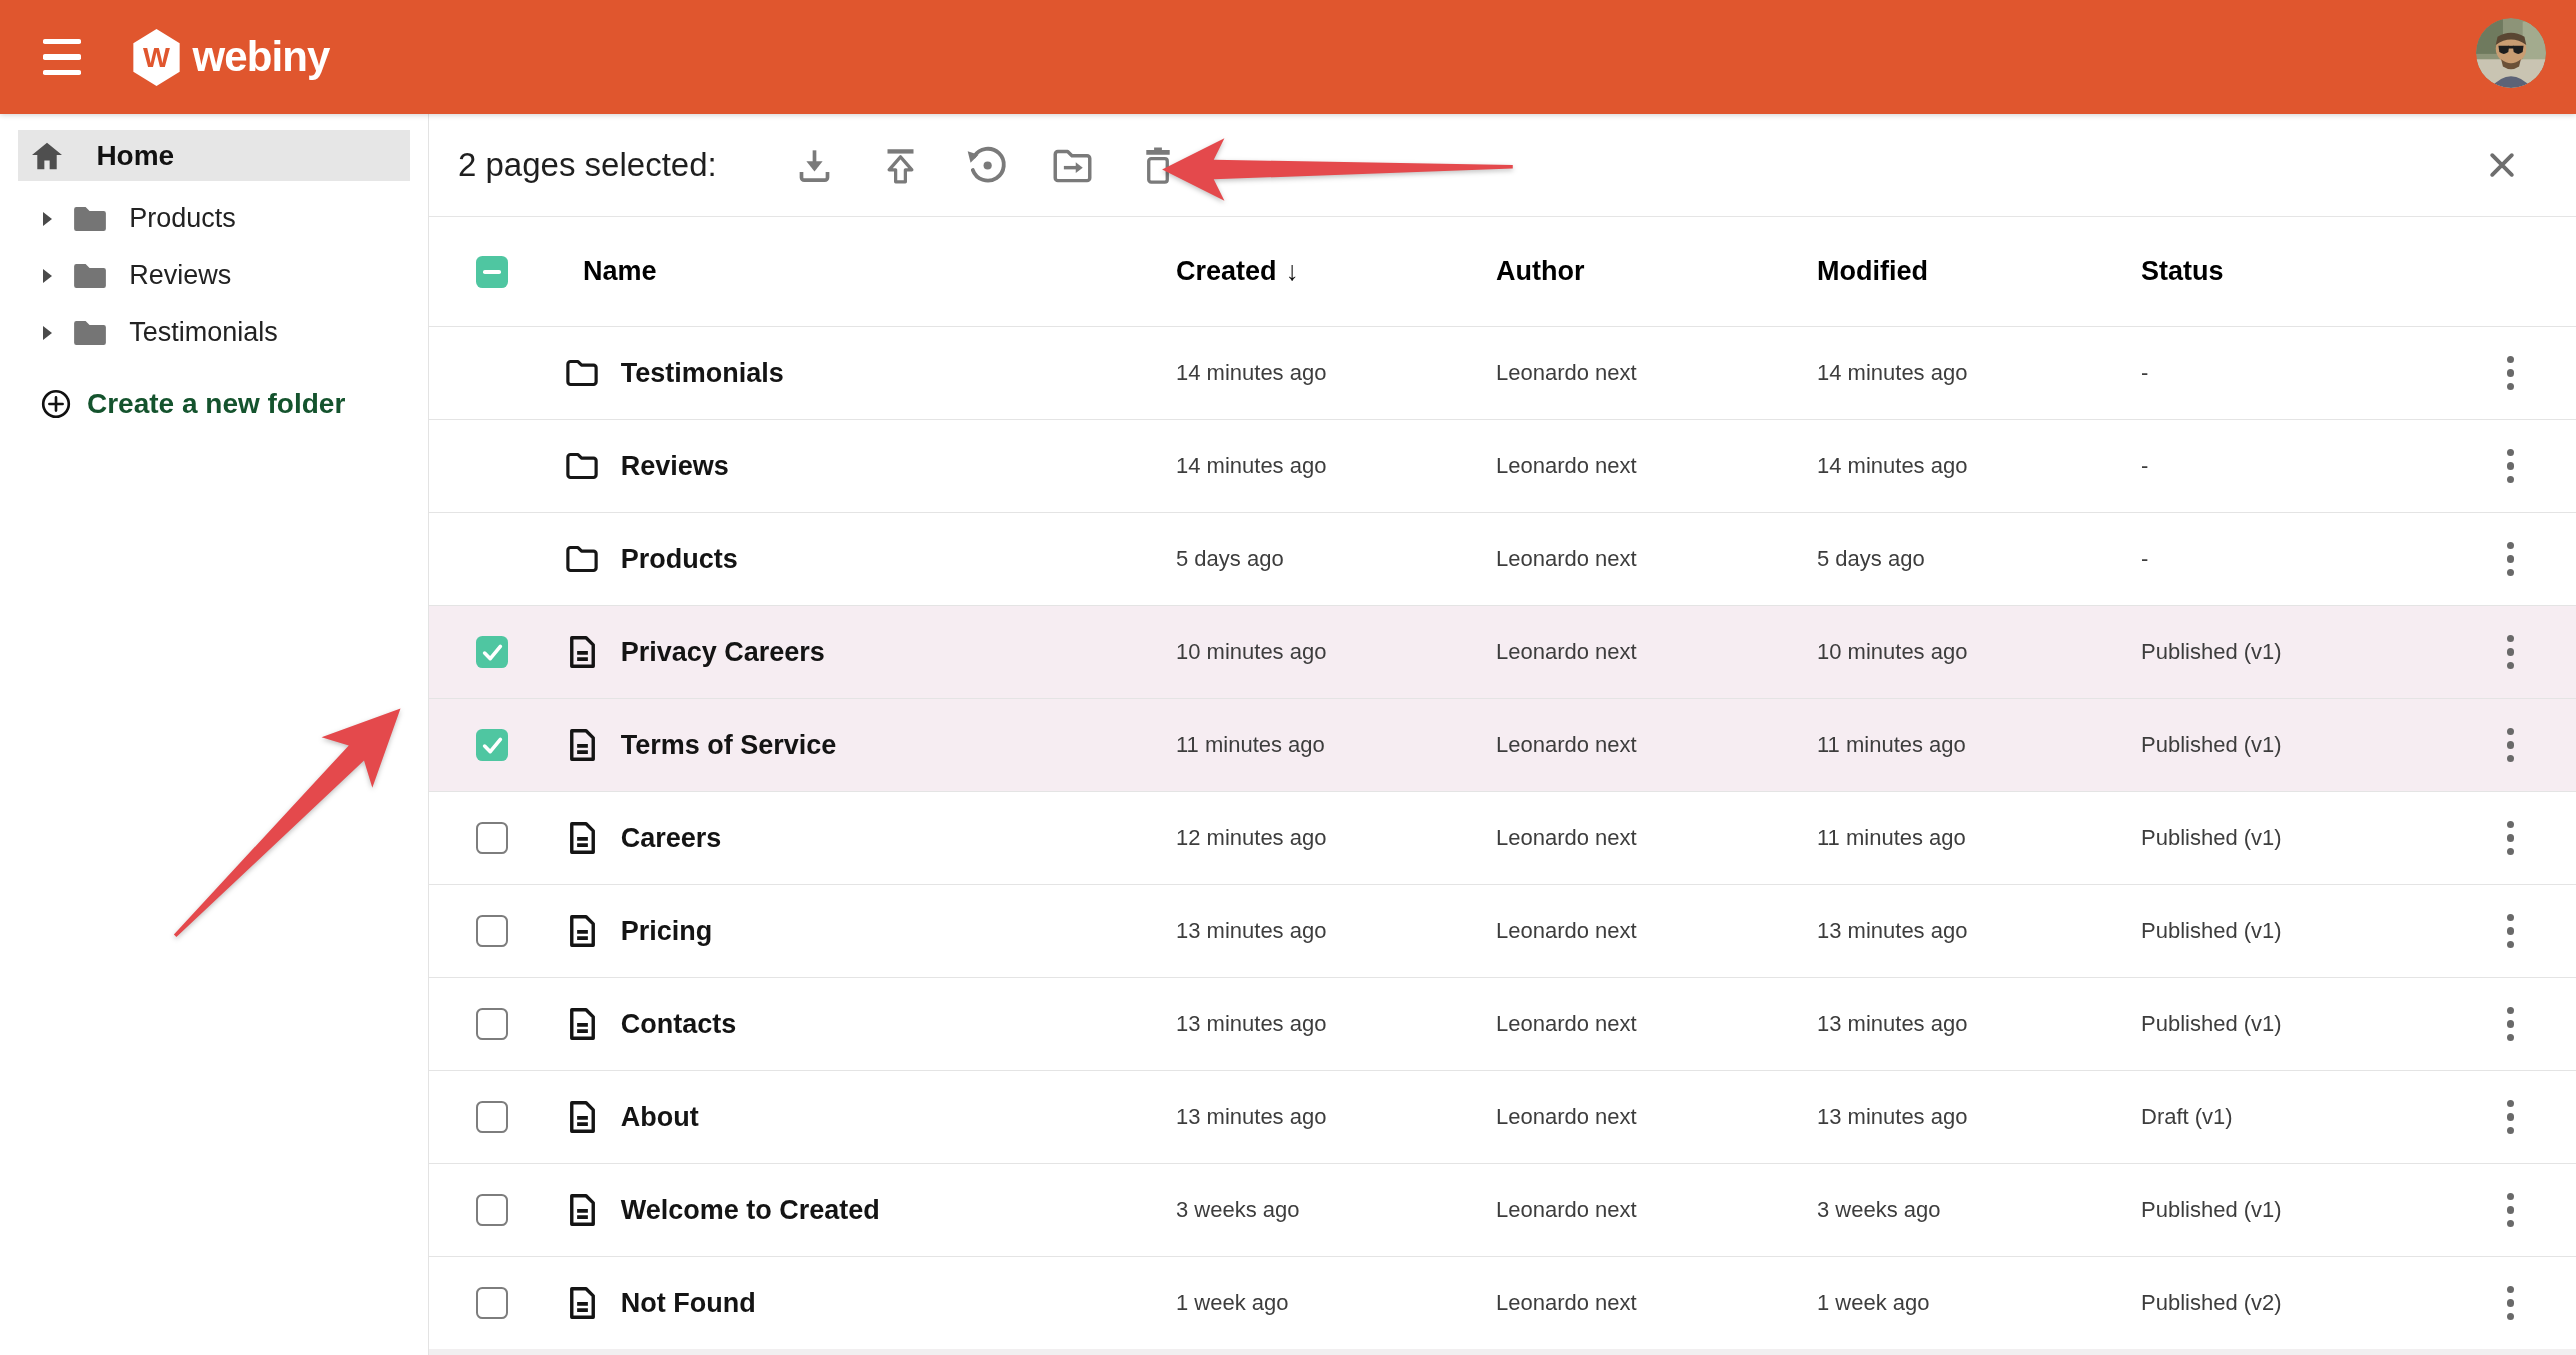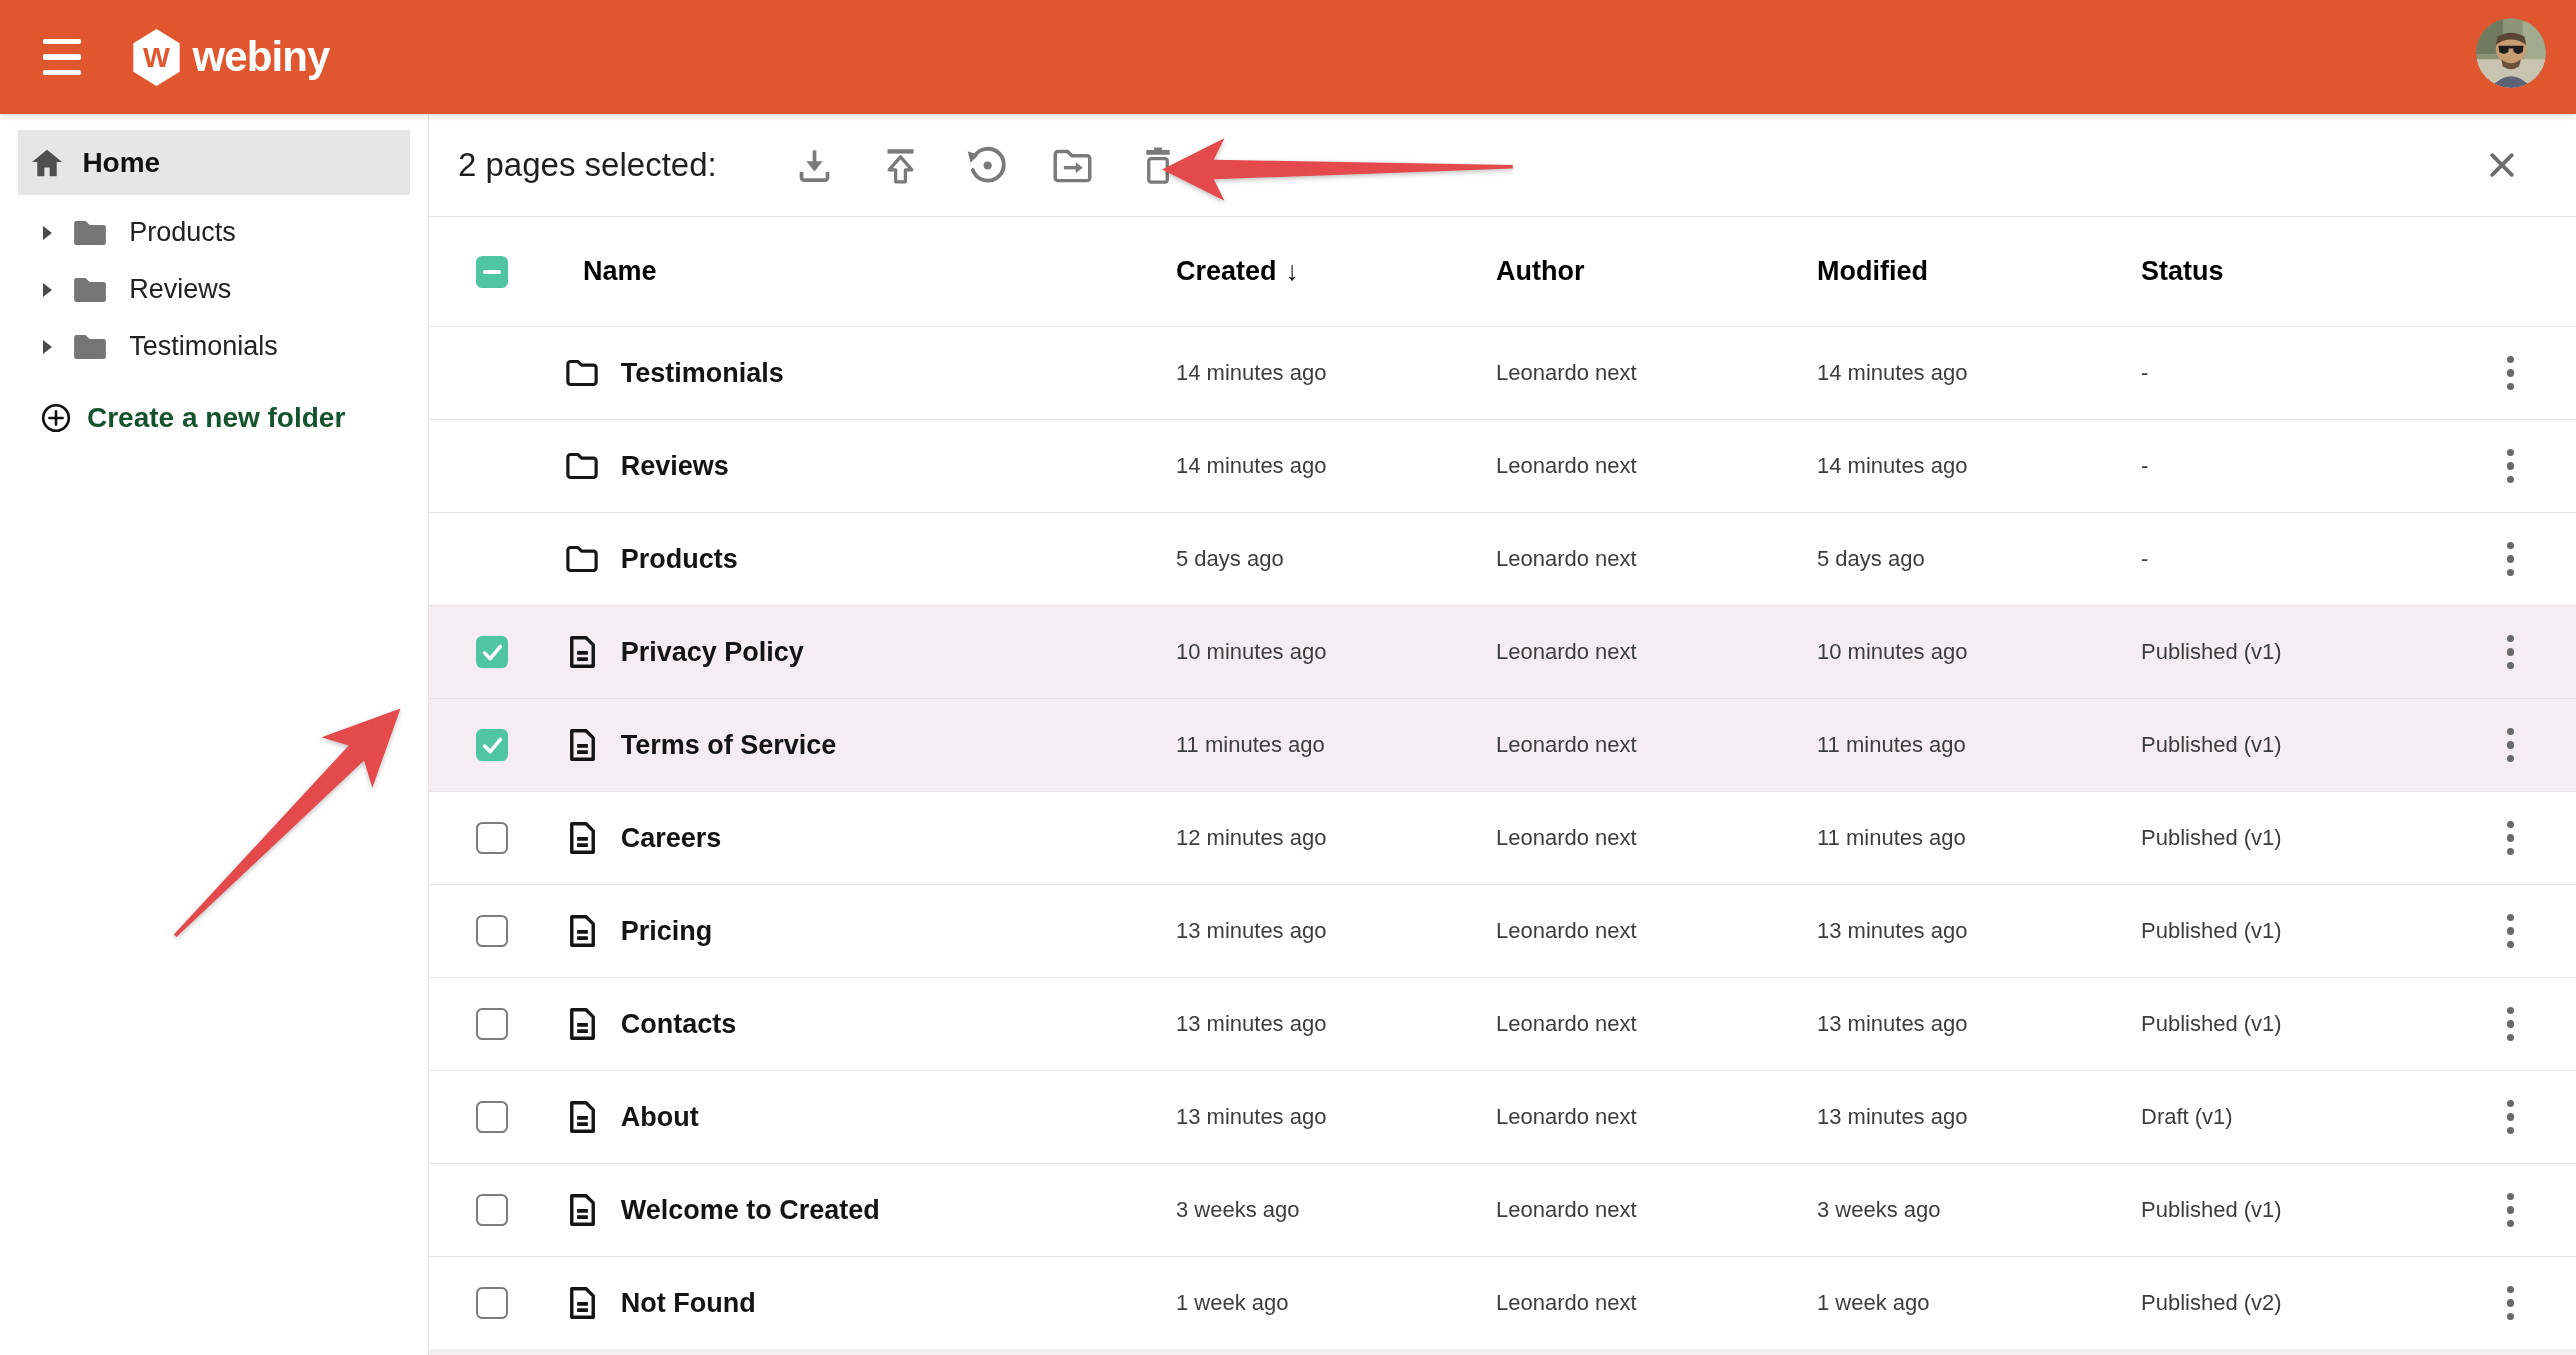--- a/index.html
+++ b/index.html
@@ -15,22 +15,22 @@
   .hamburger span { display:block; width:38px; height:5.4px; background:#fff; border-radius:1.8px; }
   .logo-wrap { display:flex; align-items:center; margin-left:52px; }
   .logo-hex { width:47px; height:57px; }
   .logo-text { color:#fff; font-size:42px; font-weight:700; letter-spacing:-0.9px; margin-left:12.5px; }
   .avatar { position:absolute; right:30px; top:18px; width:70px; height:70px; border-radius:50%;
             overflow:hidden; cursor:pointer; }
 
   
   .sidebar { position:absolute; left:0; top:114px; width:429px; height:1242px; background:#fff;
              border-right:1.8px solid #e3e3e3; z-index:2; }
-  .side-home { margin:16px 18px 9px 18px; height:65px; background:#e6e6e6; display:flex;
-               align-items:center; padding-left:13.4px; cursor:pointer; }
+  .side-home { margin:16px 18px 9px 18px; height:51px; background:#e6e6e6; display:flex;
+               align-items:center; padding-left:13.4px; cursor:pointer;gap:14px; }
   .side-home-label { font-size:28px; font-weight:700; color:#111; margin-left:19px; }
   .side-folder { height:57px; display:flex; align-items:center; cursor:pointer; }
   .side-folder .caret { margin-left:43px; width:0; height:0; border-left:9.8px solid #4a4a4a;
                border-top:7.2px solid transparent; border-bottom:7.2px solid transparent; }
   .side-folder .f-ic { margin-left:19.7px; display:flex; }
   .side-folder-label { font-size:27px; color:#222; margin-left:21.5px; }
   .side-folders { margin-top:3.6px; }
   .side-create { display:flex; align-items:center; margin:27px 0 0 41px; cursor:pointer; }
   .side-create-label { font-size:28px; font-weight:700; color:#14532d; margin-left:16px; }
 
@@ -318,21 +318,21 @@
       </span>
     </div>
     <div class="cell-name">
 
       <span class="name-ic doc-ic">
         <svg width="29" height="34" viewBox="0 0 32 38">
           <path d="M4 3 h16 l8 8 v24 h-24 Z" fill="none" stroke="#141414" stroke-width="3.8" stroke-linejoin="round"></path>
           <path d="M10 20 h12 M10 27 h12" stroke="#141414" stroke-width="4.2"></path>
         </svg>
       </span>
-      <span class="row-name">Privacy Policy</span>
+      <span class="row-name">Privacy Careers</span>
     </div>
     <div class="meta">10 minutes ago</div>
     <div class="meta">Leonardo next</div>
     <div class="meta">10 minutes ago</div>
     <div class="meta">Published (v1)</div>
     <div class="cell-kebab">
       <span class="kebab">
               <i></i>
               <i></i>
               <i></i>

